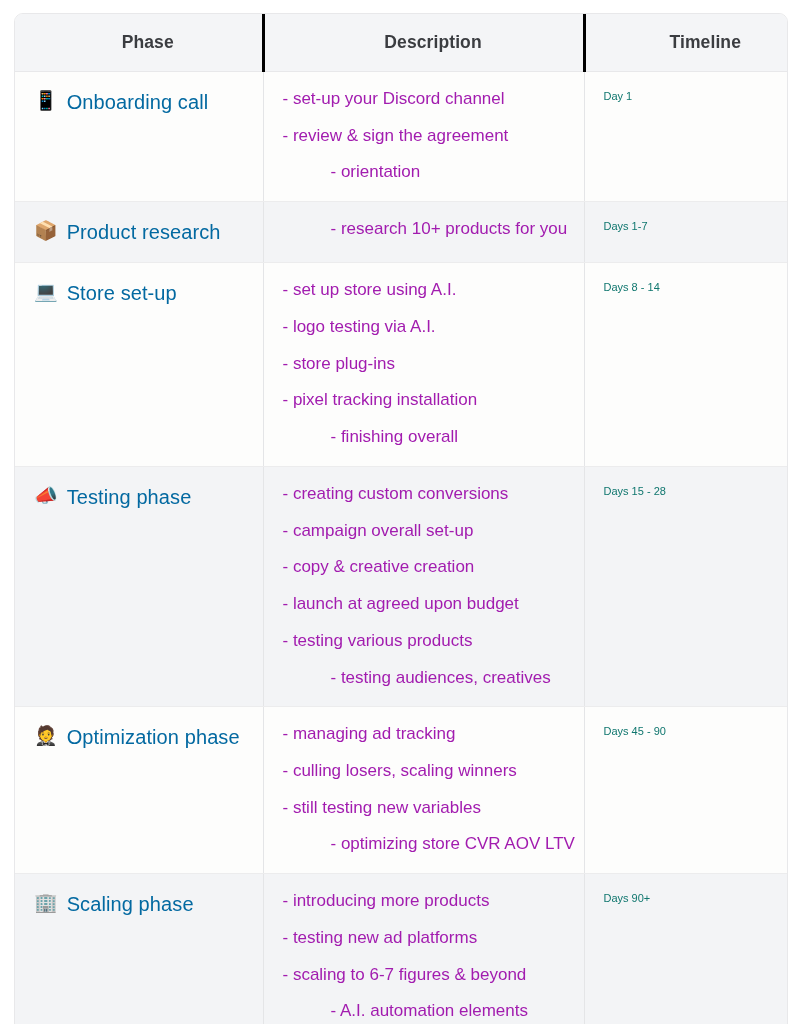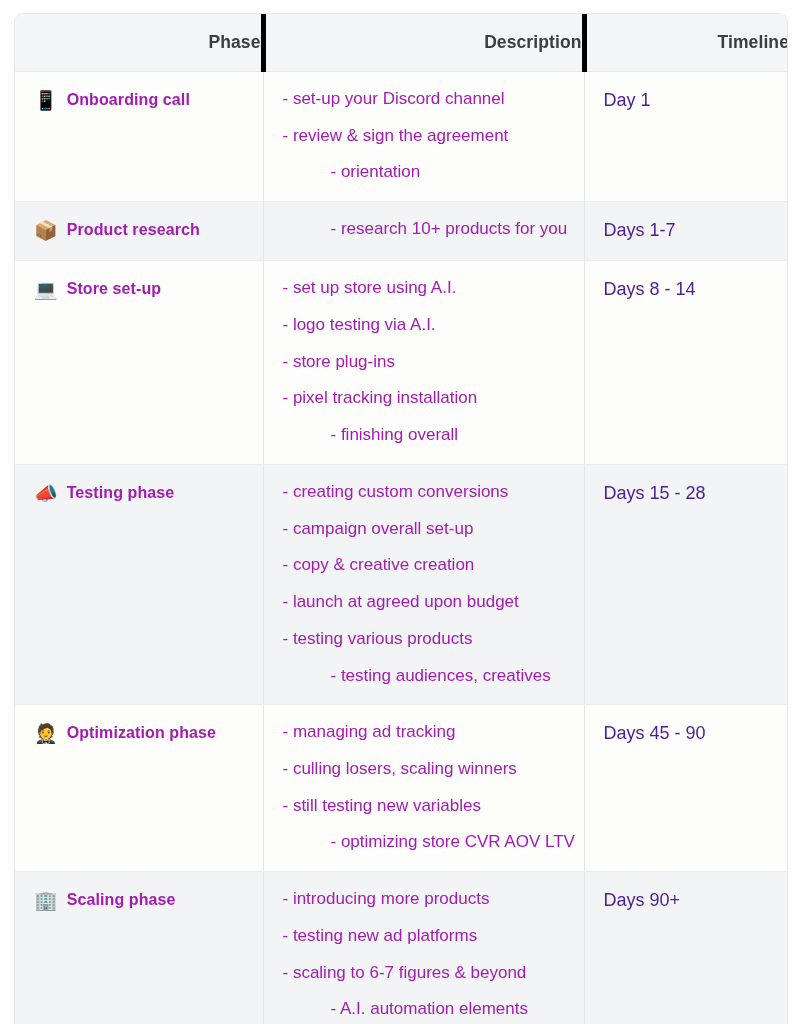--- a/index.html
+++ b/index.html
@@ -37,33 +37,33 @@
     border-collapse: collapse;
     table-layout: fixed;
   }
 
   table.phase-table col.c-phase { width: 248px; }
   table.phase-table col.c-desc  { width: 321px; }
   table.phase-table col.c-time  { width: 205px; }
 
   thead th {
     background: #f4f5f7;
-    text-align: right;
+    text-align: center;
     font-size: 17.5px;
     font-weight: bold;
     color: #3b3d41;
     padding: 18px 0 18px 19px;
     border-bottom: 1px solid #e8e8ea;
     letter-spacing: 0.1px;
     vertical-align: middle;
   }
   thead th.col-desc { padding-left: 19px; }
   thead th.col-time { padding-left: 36px; }
 
-  thead th + th { border-left: 5px solid #000000; }
+  thead th + th { border-left: 3px solid #000000; }
 
   tbody td {
     vertical-align: top;
     border-bottom: 1px solid #ececed;
     padding: 17px 14px 18px 19px;
   }
   tbody td + td { border-left: 1px solid #e4e5e7; }
   tbody tr:last-child td { border-bottom: none; }
 
   tbody tr.alt td { background: #f3f4f6; }
@@ -75,44 +75,44 @@
     gap: 9px;
     padding-top: 1px;
   }
   .phase-emoji {
     font-size: 19px;
     line-height: 1.15;
     flex: 0 0 auto;
     font-family: "DejaVu Sans", sans-serif;
   }
   .phase-label {
-    font-size: 16px;
-    font-weight: bold;
-    color: #a21caf;
+    font-size: 20px;
+    font-weight: normal;
+    color: #0369a1;
     line-height: 1.2;
     letter-spacing: 0.1px;
   }
 
   ul.desc-list {
     list-style: none;
     margin: 0;
     padding: 0;
   }
   ul.desc-list li {
     font-size: 17px;
     color: #a21caf;
     line-height: 1.22;
     margin: 0 0 16px 0;
     white-space: nowrap;
   }
   ul.desc-list li:last-child { margin-bottom: 0; margin-left: 48px; }
 
   .timeline-text {
-    font-size: 18px;
-    color: #4c1d95;
+    font-size: 11px;
+    color: #0f766e;
     line-height: 1.22;
     padding-top: 1px;
     white-space: nowrap;
   }
 </style>
 </head>
 <body>
 
 <div class="page">
   <div class="table-wrap">

